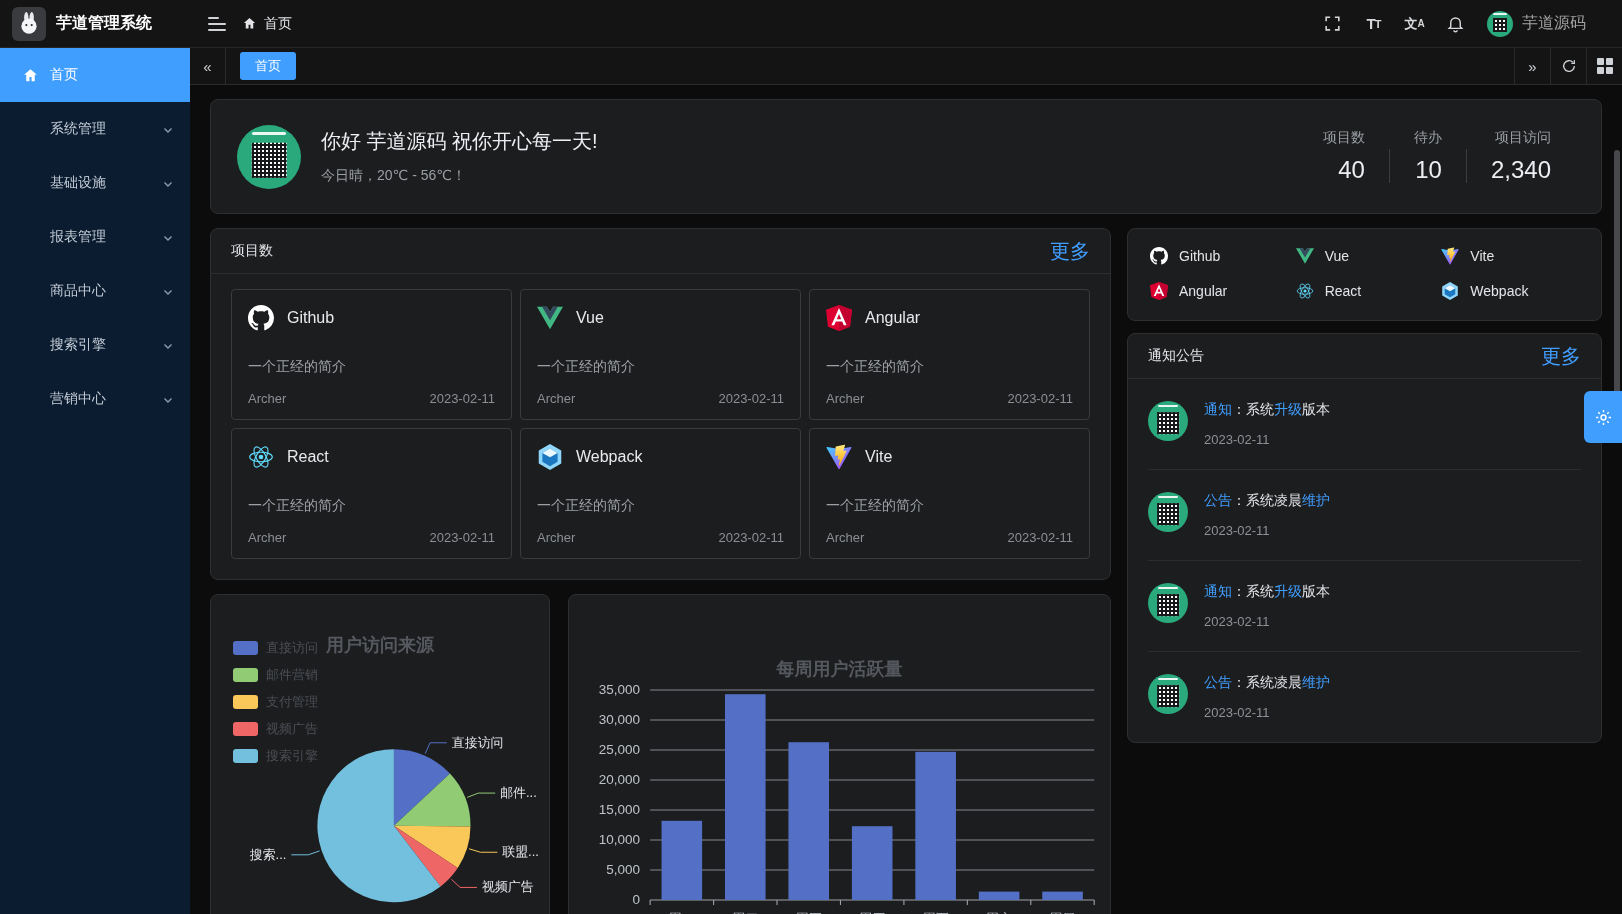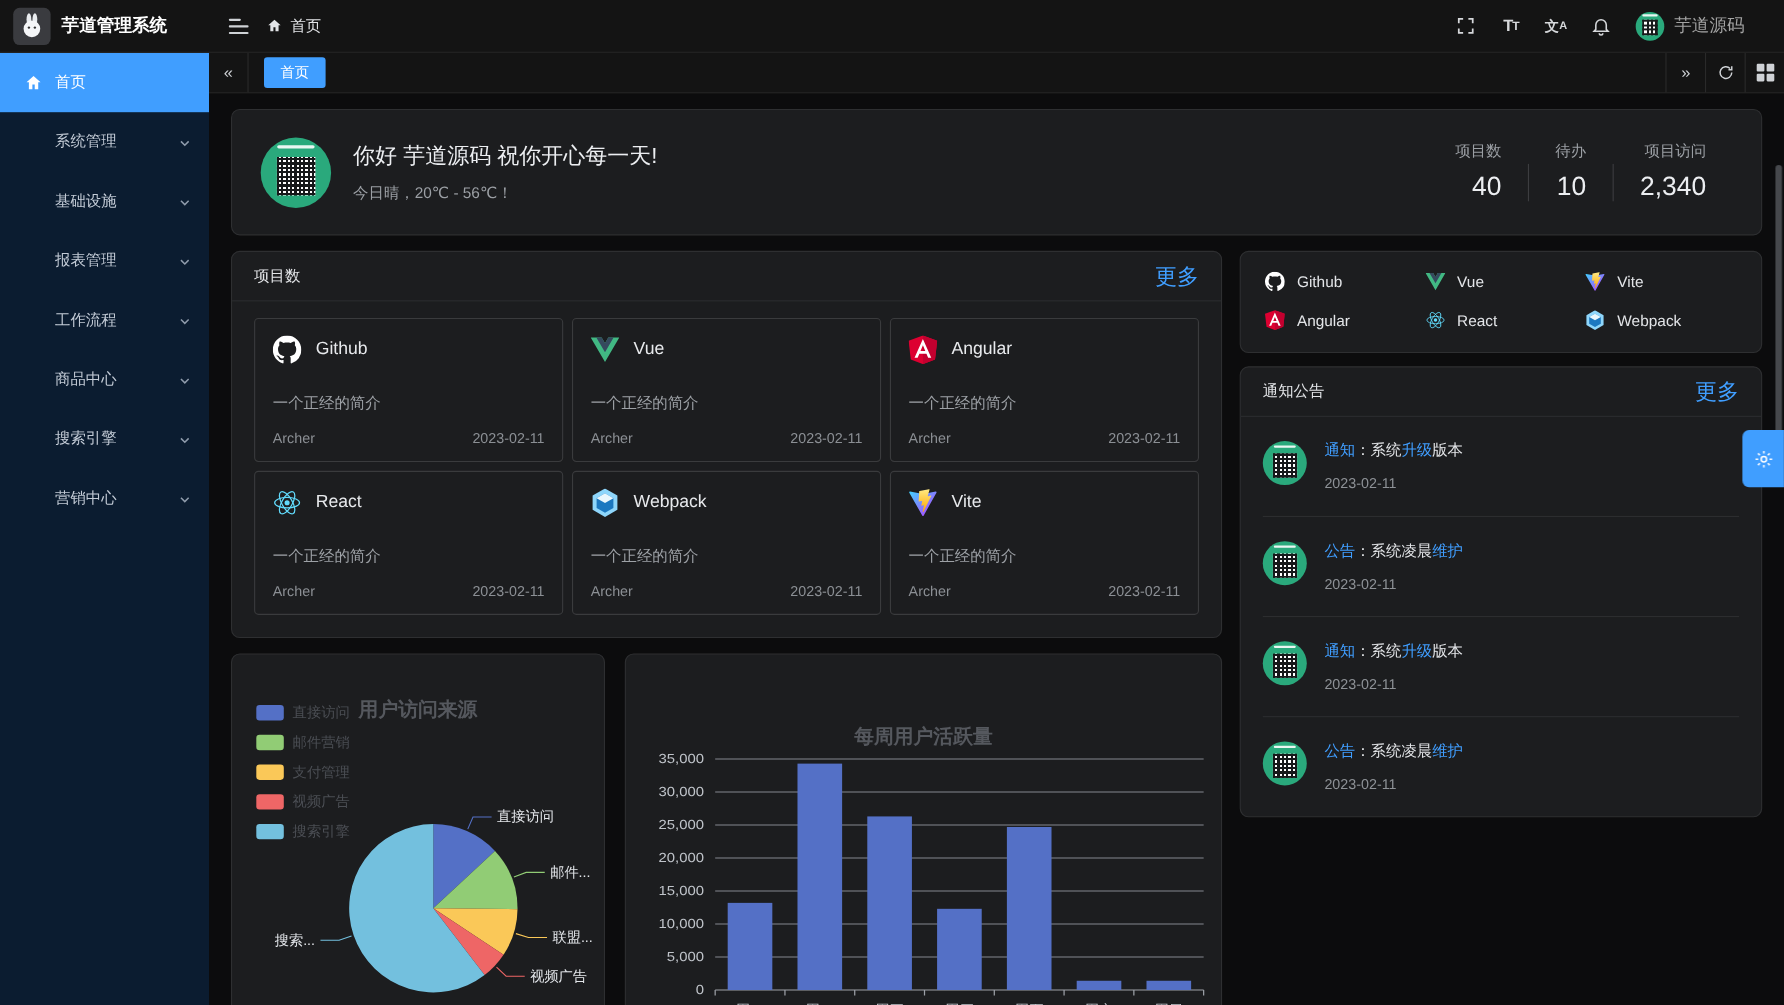--- a/index.html
+++ b/index.html
@@ -201,27 +201,20 @@
         <div class="side-item">
       <span class="side-ic"></span>
       <span>基础设施</span>
       <span class="side-ar"><svg viewBox="0 0 12 12" fill="none" stroke="currentColor" stroke-width="1.4">
               <path d="M2.5 4.5L6 8l3.5-3.5"></path>
             </svg></span>
     </div>
         <div class="side-item">
       <span class="side-ic"></span>
       <span>报表管理</span>
-      <span class="side-ar"><svg viewBox="0 0 12 12" fill="none" stroke="currentColor" stroke-width="1.4">
-              <path d="M2.5 4.5L6 8l3.5-3.5"></path>
-            </svg></span>
-    </div>
-        <div class="side-item">
-      <span class="side-ic"></span>
-      <span>工作流程</span>
       <span class="side-ar"><svg viewBox="0 0 12 12" fill="none" stroke="currentColor" stroke-width="1.4">
               <path d="M2.5 4.5L6 8l3.5-3.5"></path>
             </svg></span>
     </div>
         <div class="side-item">
       <span class="side-ic"></span>
       <span>商品中心</span>
       <span class="side-ar"><svg viewBox="0 0 12 12" fill="none" stroke="currentColor" stroke-width="1.4">
               <path d="M2.5 4.5L6 8l3.5-3.5"></path>
             </svg></span>

